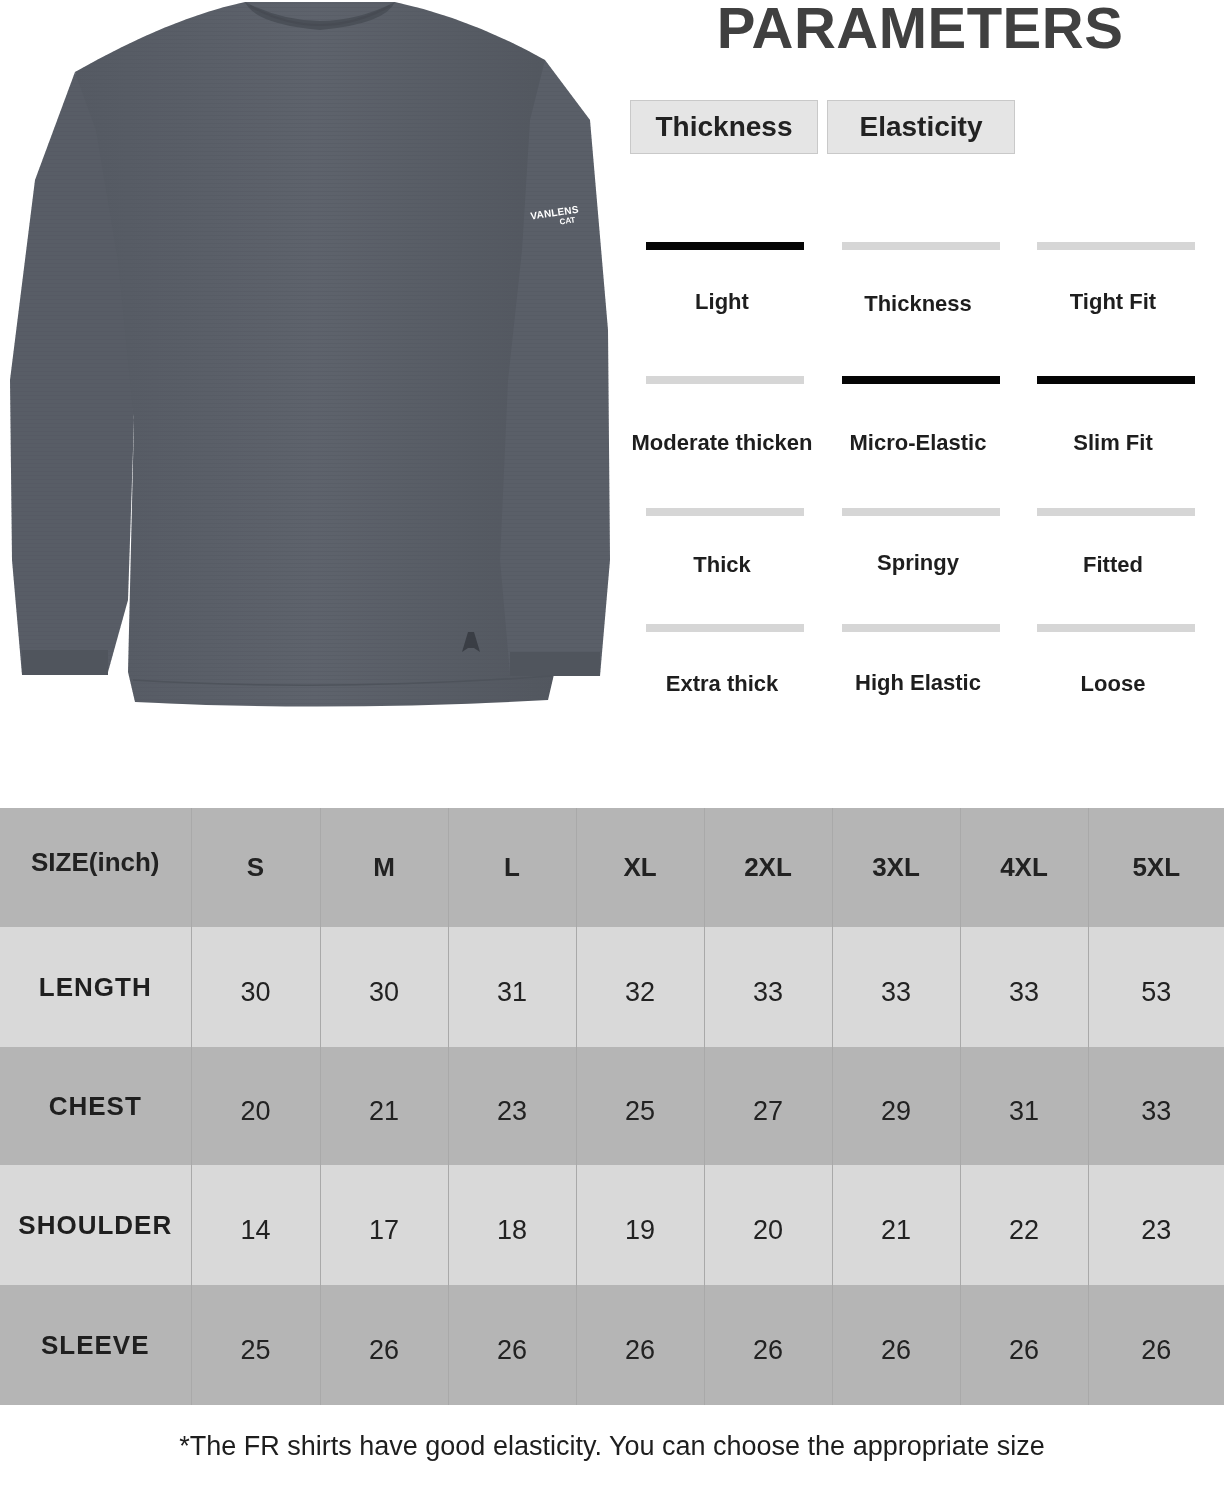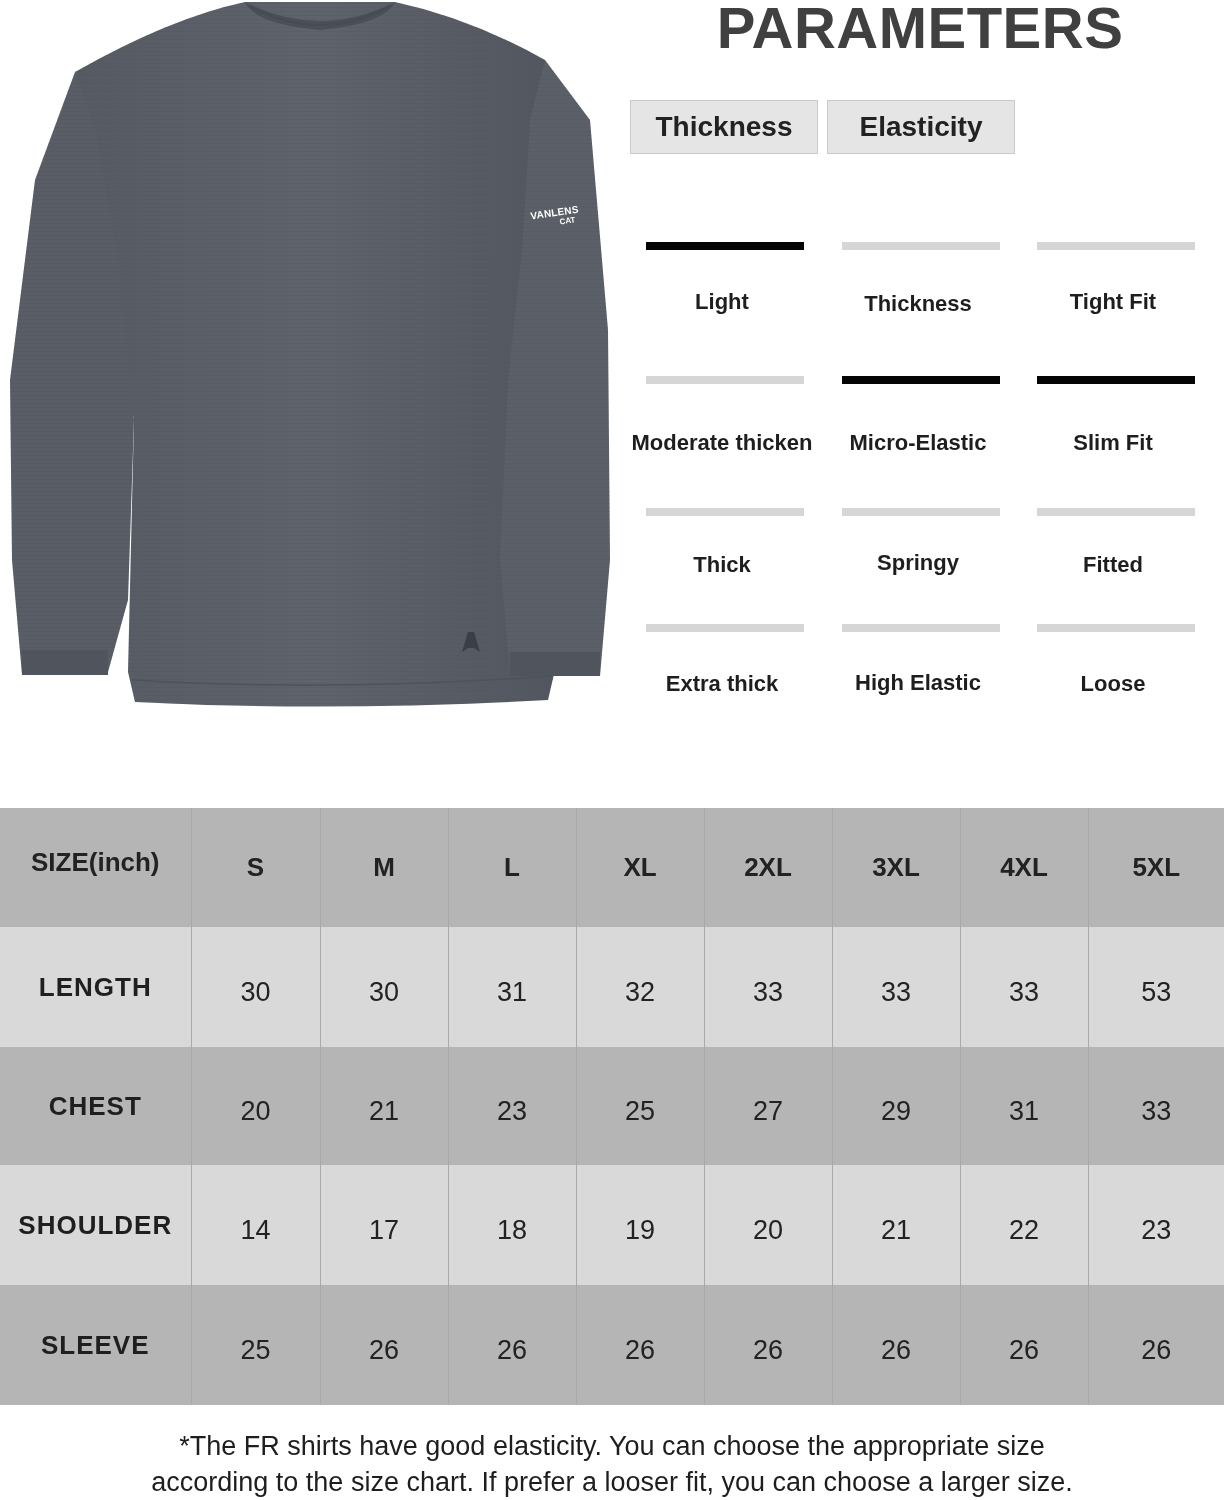--- a/index.html
+++ b/index.html
@@ -205,14 +205,13 @@
     <td class="val">26</td>
     <td class="val">26</td>
     <td class="val">26</td>
     <td class="val">26</td>
   </tr>
 </tbody>
   </table>
 
 <div class="note">
   <div>*The FR shirts have good elasticity. You can choose the appropriate size</div>
-  <div>according to the size chart.  If prefer a looser fit, you can choose a larger size.</div>
 </div>
 
 </body></html>

